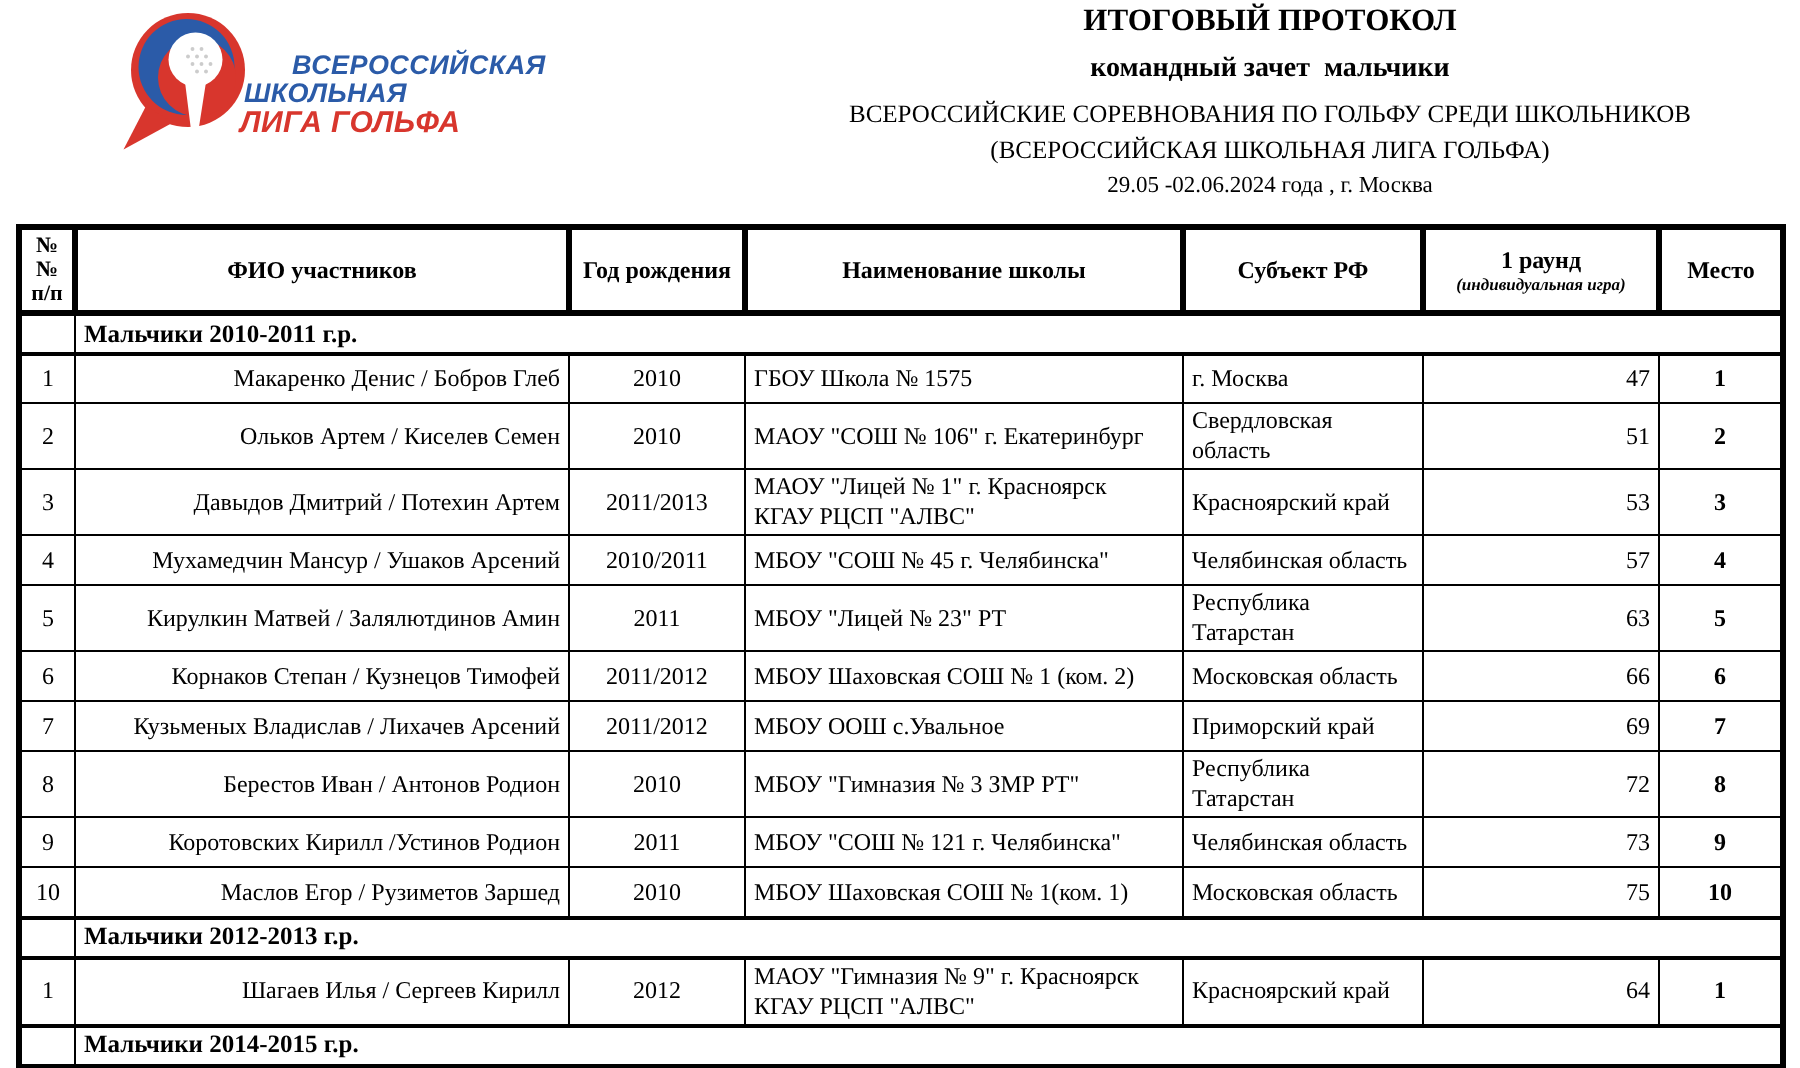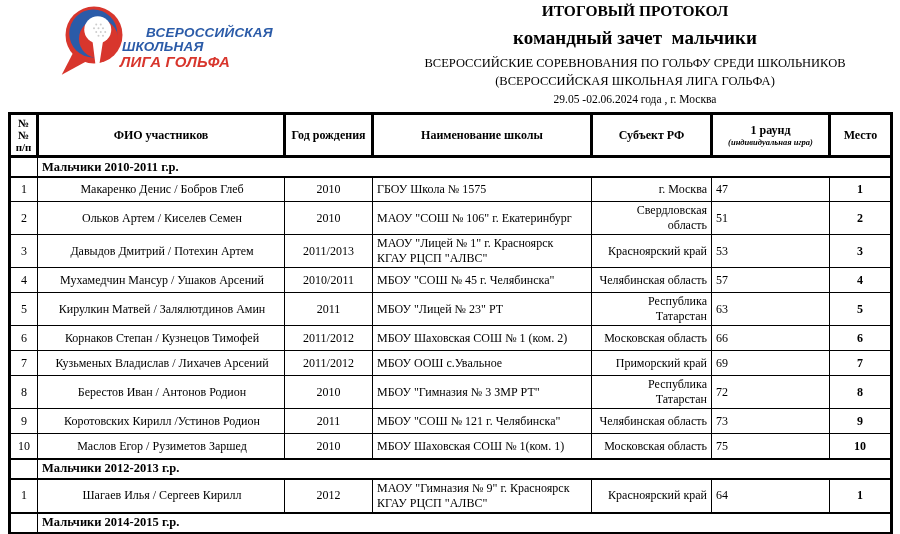--- a/index.html
+++ b/index.html
@@ -17,21 +17,21 @@
     font-family:"Liberation Sans", sans-serif; font-style:italic; font-weight:bold;
     line-height:1.04; margin-left:-16px; margin-top:14px; letter-spacing:.2px;
   }
   .lt1 { color:var(--logo-blue); font-size:13.5px; margin-left:26px; }
   .lt2 { color:var(--logo-blue); font-size:13.5px; margin-left:2px; }
   .lt3 { color:var(--logo-red);  font-size:15px;  margin-left:0; }
 
   
   .header-text { position:absolute; left:378px; right:8px; top:2px; text-align:center; }
   .ht-title { font-weight:bold; font-size:15.5px; }
-  .ht-sub   { font-weight:bold; font-size:19px; margin-top:7px; white-space:pre;font-family:Liberation Serif, serif; }
+  .ht-sub   { font-weight:bold; font-size:14px; margin-top:7px; white-space:pre;font-family:Liberation Serif, serif; }
   .ht-l3    { font-size:12.5px; margin-top:7px; }
   .ht-l4    { font-size:12.5px; margin-top:3px; }
   .ht-l5    { font-size:11.5px; margin-top:4px; }
 
   
   table.protocol {
     position:absolute; left:8px; top:112px; width:882px;
     border-collapse:collapse; table-layout:fixed; border:3px solid #000;
   }
   .protocol th {
@@ -40,25 +40,25 @@
   }
   .protocol th .th-small { font-size:8.5px; font-weight:bold;font-style:italic; }
   .protocol th .th-num  { font-size:11px; line-height:1.1; }
   .protocol td { border:1px solid #000; font-size:12px; padding:1px 4px; vertical-align:middle; }
   tr.section-row td {
     border-top:2px solid #000; border-bottom:2px solid #000;
     font-weight:bold; font-size:12.5px; text-align:left; height:20px;
   }
   tr.data-row td { height:25px; }
   .c-num   { text-align:center; }
-  .c-names { text-align:center; padding-left:6px !important; }
+  .c-names { text-align:right; padding-left:6px !important; }
   .c-year  { text-align:center; }
   .c-school{ text-align:left; white-space:pre-line; line-height:1.25; }
-  .c-region{ text-align:right; }
-  .c-round { text-align:left; }
+  .c-region{ text-align:left; }
+  .c-round { text-align:right; }
   .c-place { text-align:center; font-weight:bold; }
   tr.data-row:last-child td { border-bottom:3px solid #000; }
   tr.data-row:last-child td:nth-child(n+5) { border-bottom:1px solid #000; }
 </style>
 </head>
 <body>
 
 <div class="page">
 
   <div class="logo">

